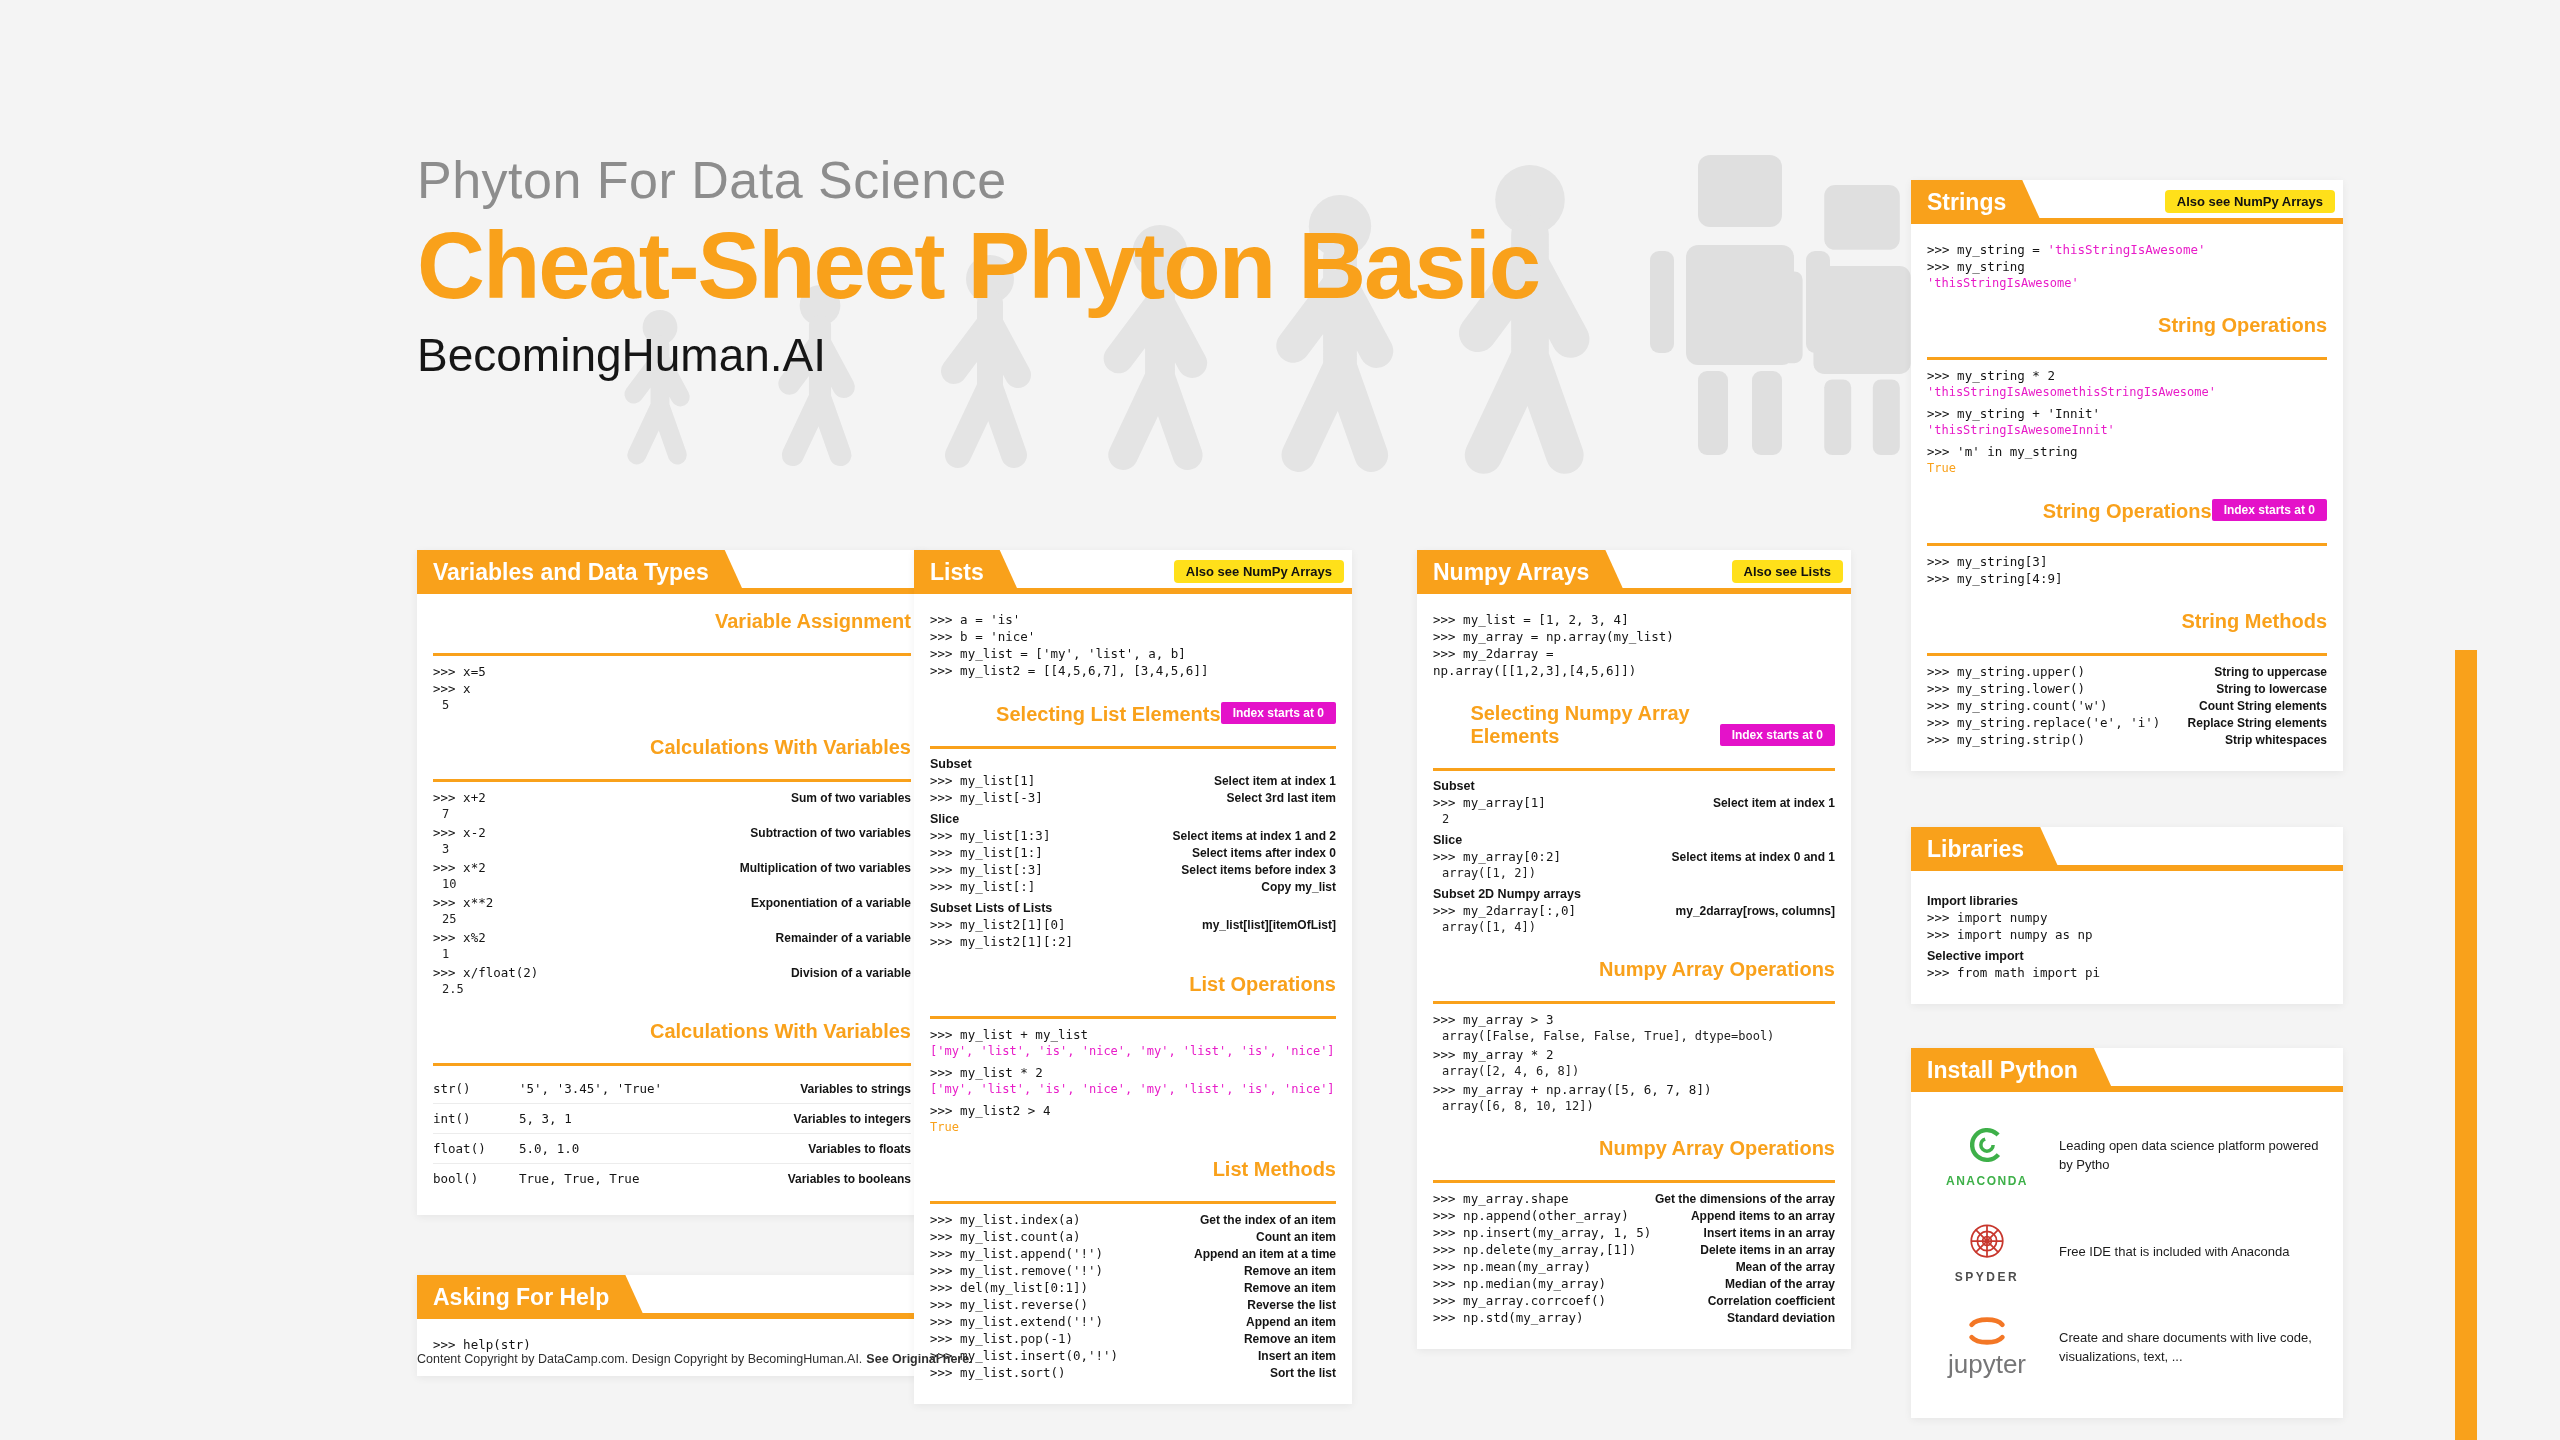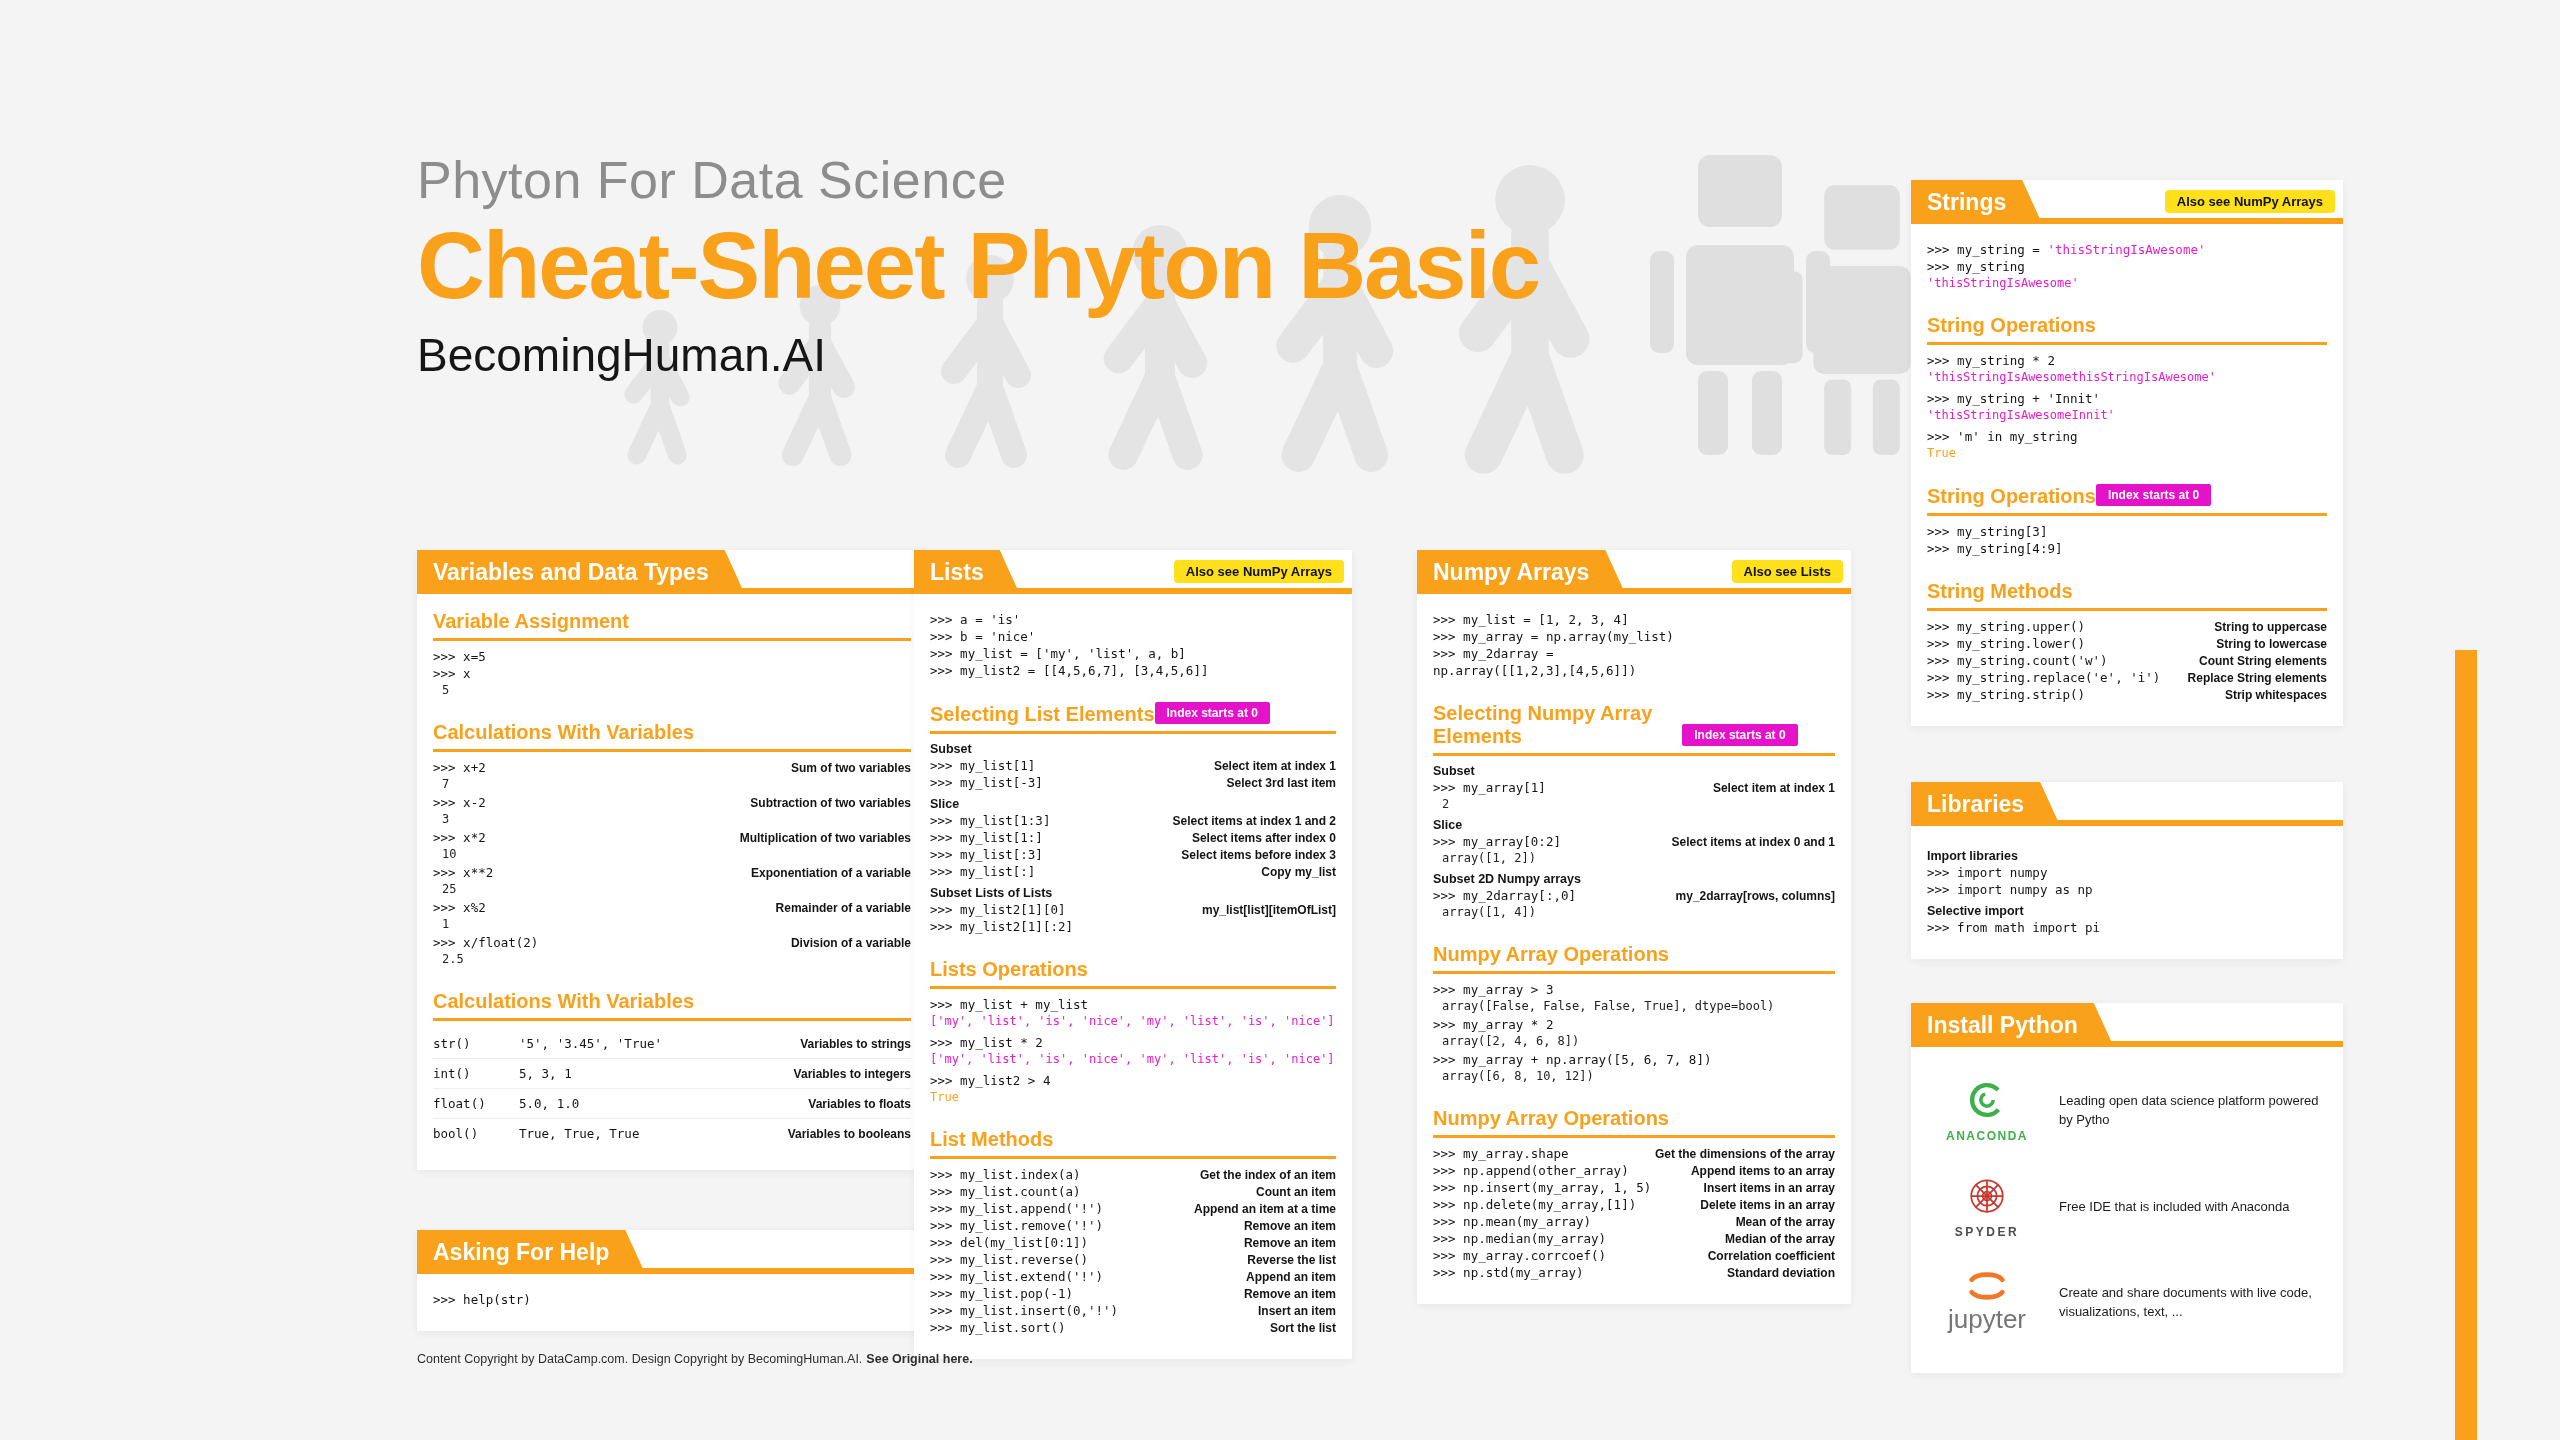--- a/index.html
+++ b/index.html
@@ -35,22 +35,22 @@
   .panel-head::after{content:"";position:absolute;left:0;right:0;bottom:0;height:6px;background:var(--orange);}
   .tab{position:absolute;left:0;bottom:0;height:44px;line-height:44px;background:var(--orange);color:#fff;
        font-weight:bold;font-size:23px;padding:0 36px 0 16px;white-space:nowrap;
        clip-path:polygon(0 0,calc(100% - 20px) 0,100% 100%,0 100%);}
   .badge-yellow{position:absolute;right:8px;bottom:11px;background:var(--yellow);color:#111;
        font-size:13px;font-weight:bold;padding:4px 12px;border-radius:4px;white-space:nowrap;z-index:2;}
   .panel-body{padding:16px 16px 22px;}
   
   .sec{margin-top:24px;}
   .sec:first-child{margin-top:0;}
-  .sec-head{display:flex;justify-content:flex-start;align-items:flex-end;
-            border-bottom:3px solid var(--orange);padding-bottom:5px;margin-bottom:8px;}
+  .sec-head{display:flex;justify-content:flex-end;align-items:flex-end;
+            border-bottom:3px solid var(--orange);padding-bottom:20px;margin-bottom:8px;}
   .sec-title{color:var(--orange);font-size:20px;font-weight:bold;line-height:1.15;max-width:62%;}
   .badge-magenta{background:var(--magenta);color:#fff;font-size:12px;font-weight:bold;
                  padding:4px 12px;border-radius:2px;margin-bottom:2px;white-space:nowrap;}
   
   .line{margin:0;}
   .coderow{display:flex;align-items:baseline;margin:2px 0;}
   .code{font-family:"DejaVu Sans Mono","Liberation Mono",monospace;font-size:12.5px;color:var(--ink);white-space:pre;}
   .code.pink{color:var(--pink);}
   .desc{margin-left:auto;padding-left:10px;font-size:12px;font-weight:bold;color:var(--ink);text-align:right;}
   .sub{font-size:12.5px;font-weight:bold;margin:7px 0 2px;}
@@ -416,21 +416,21 @@
 
               <div class="coderow">
                   <span class="code">&gt;&gt;&gt; my_list2[1][:2]</span>
                 </div>
 
             </div>
             </div>
         </div>
         <div class="sec">
           <div class="sec-head">
-            <span class="sec-title">Lists Operations</span>
+            <span class="sec-title">List Operations</span>
           </div>
           <div class="lines">
               <div class="line">
 
               <div class="coderow">
                   <span class="code">&gt;&gt;&gt; my_list + my_list</span>
                 </div>
 
             </div>
               <div class="line">

